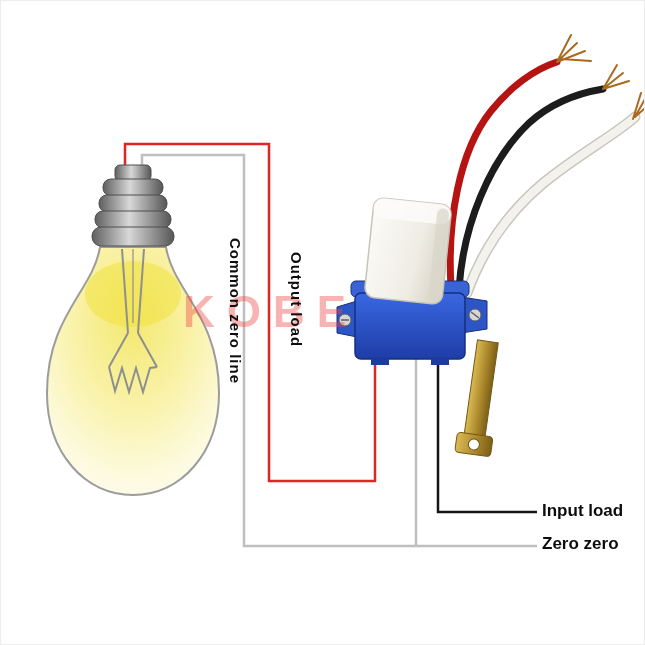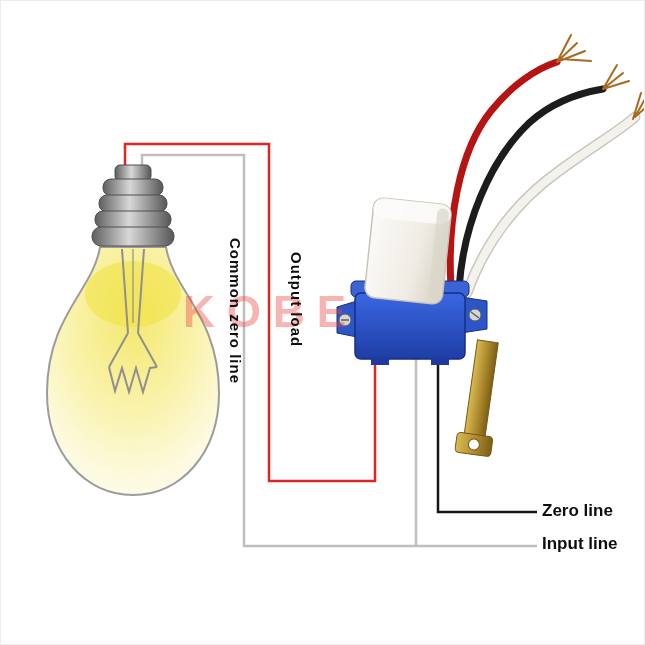--- a/index.html
+++ b/index.html
@@ -143,15 +143,15 @@
         <rect x="368" y="200" width="78" height="20" rx="10" fill="#fdfcfa" opacity="0.85"></rect>
         <rect x="432" y="204" width="12" height="92" rx="6" fill="#d9d5c9" opacity="0.7"></rect>
       </g>
     </g>
   </svg>
 
   <div class="watermark">KOBE</div>
 
   <div class="vlabel" id="label-common-zero">Common zero line</div>
   <div class="vlabel" id="label-output-load">Output load</div>
-  <div class="hlabel" id="label-input-line">Zero line</div>
-  <div class="hlabel" id="label-zero-line">Input line</div>
+  <div class="hlabel" id="label-input-line">Input load</div>
+  <div class="hlabel" id="label-zero-line">Zero zero</div>
 </div>
 
 </body></html>

